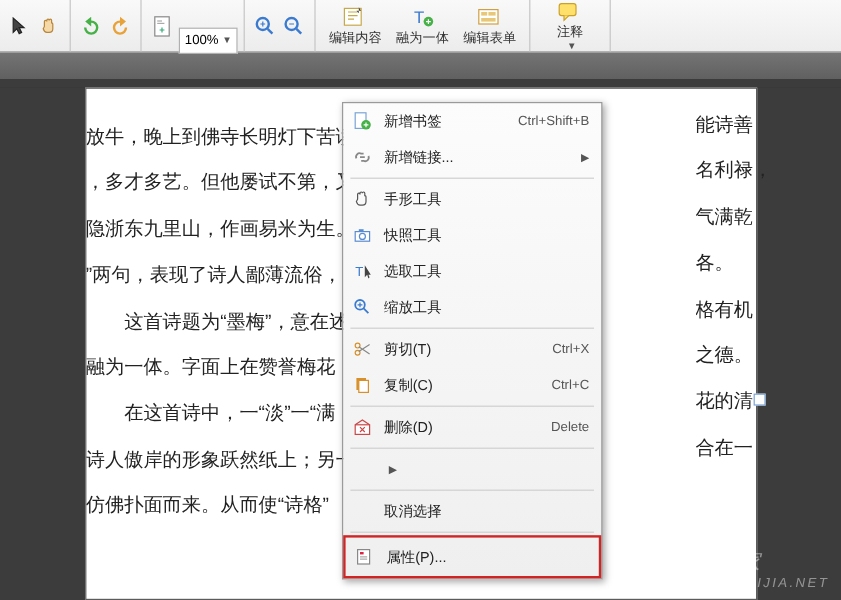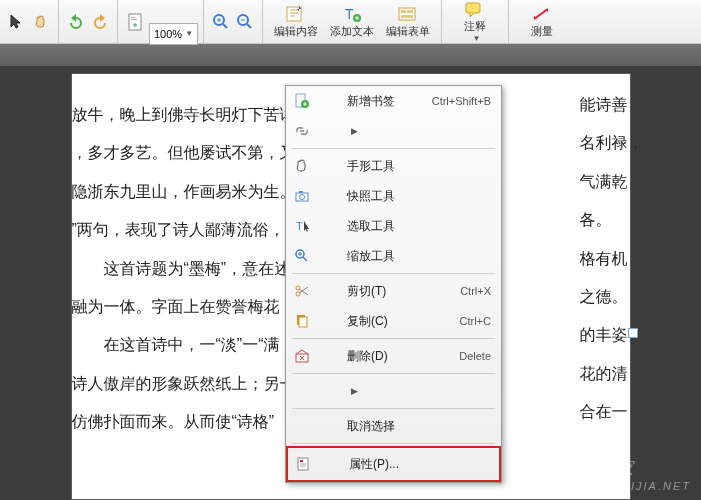--- a/index.html
+++ b/index.html
@@ -14,21 +14,21 @@
 .caret { font-size: 8px; margin-left: 3px; color: #555; }
 
 .gbar { height: 22px; background: linear-gradient(#747474, #606060); }
 .darkgap { height: 7px; background: #3c3c3c; }
 .pgarea { position: absolute; left: 0; right: 0; top: 73px; bottom: 0; display: flex; justify-content: center; background: #3c3c3c; }
 .page { width: 560px; background: #fff; border: 1px solid #5b5b5b; padding: 22px 30px 0 0; font-family: "SimSun", serif; font-size: 16px; line-height: 2.4; color: #222; position: relative; }
 .page p { white-space: nowrap; overflow: hidden; }
 .mk { position: absolute; right: -8px; top: 254px; width: 10px; height: 10px; border: 1px solid #7aa3d6; background: #fff; }
 
 .ctx { position: absolute; left: 285px; top: 85px; width: 217px; background: linear-gradient(#fcfcfc, #efefef); border: 1px solid #9a9a9a; box-shadow: 2px 2px 6px rgba(0,0,0,.35); font-size: 12px; }
-.mi { display: flex; align-items: center; height: 30px; padding: 0 10px 0 6px; cursor: default; gap: 27px; }
+.mi { display: flex; align-items: center; height: 30px; padding: 0 10px 0 6px; cursor: default; }
 .mi .ic { width: 20px; height: 18px; margin-right: 8px; display: flex; align-items: center; justify-content: center; }
 .mi .lab { flex: 1; color: #222; }
 .mi .sc { color: #555; font-size: 11px; }
 .mi .arr { font-size: 9px; color: #555; margin-left: 4px; }
 .sep { height: 1px; background: #cfcfcf; margin: 2px 6px; }
 .hl { border: 2px solid #d02525; padding: 1px 0; }
 
 .wm { position: absolute; right: 10px; bottom: 8px; color: rgba(255,255,255,.45); font-size: 18px; font-style: italic; font-family: Arial; letter-spacing: 1px; }
 .wm .dom { font-size: 11px; display: block; text-align: right; letter-spacing: 2px; }
 </style>
@@ -117,21 +117,21 @@
         <span>编辑内容</span>
       </div>
     <div class="tbtn">
         <div class="ticon">
           <svg width="22" height="18">
             <text x="4" y="14" font-size="14" font-family="serif" fill="#3a7bd0">T</text>
             <circle cx="16" cy="13" r="4" fill="#46b146"></circle>
             <path d="M14 13 L18 13 M16 11 L16 15" stroke="#fff"></path>
           </svg>
         </div>
-        <span>添加文本</span>
+        <span>融为一体</span>
       </div>
     <div class="tbtn">
         <div class="ticon">
           <svg width="22" height="18">
             <rect x="2" y="3" width="16" height="12" fill="#fff" stroke="#d0a040"></rect>
             <rect x="4" y="5" width="5" height="3" fill="#e8c878"></rect>
             <rect x="10" y="5" width="6" height="3" fill="#e8c878"></rect>
             <rect x="4" y="10" width="12" height="3" fill="#e8c878"></rect>
           </svg>
         </div>
@@ -141,31 +141,20 @@
   <div class="tgrp">
     <div class="tbtn">
         <div class="ticon">
           <svg width="22" height="18">
             <rect x="2" y="2" width="14" height="10" rx="2" fill="#ffe06a" stroke="#caa22a"></rect>
             <path d="M6 12 L6 16 L10 12" fill="#ffe06a" stroke="#caa22a"></path>
           </svg>
         </div>
         <span>注释</span>
         <span class="caret">▼</span>
-      </div>
-  </div>
-  <div class="tgrp" style="border-right:none">
-    <div class="tbtn">
-        <div class="ticon">
-          <svg width="22" height="18">
-            <line x1="3" y1="14" x2="17" y2="4" stroke="#d23" stroke-width="2"></line>
-            <path d="M3 14 L6 14 L3 11 Z M17 4 L14 4 L17 7 Z" fill="#d23"></path>
-          </svg>
-        </div>
-        <span>测量</span>
       </div>
   </div>
 </div>
 
 <div class="gbar"></div>
 <div class="darkgap"></div>
 
 <div class="pgarea">
   <div class="page">
     <p>放牛，晚上到佛寺长明灯下苦读</p>
@@ -178,21 +167,20 @@
     <p>诗人傲岸的形象跃然纸上；另一</p>
     <p>仿佛扑面而来。从而使“诗格”</p>
     <div class="mk"></div>
     <div style="position:absolute;left:508px;top:0;width:60px;line-height:2.4;font-size:16px;margin-top:12px;">
       <p>能诗善</p>
       <p>名利禄，</p>
       <p>气满乾</p>
       <p>各。</p>
       <p>格有机</p>
       <p>之德。</p>
-      <p>的丰姿</p>
       <p>花的清</p>
       <p>合在一</p>
     </div>
   </div>
 </div>
 
 <div class="ctx">
   <div class="mi">
       <span class="ic">
         <svg width="16" height="16">
@@ -203,20 +191,21 @@
       </span>
       <span class="lab">新增书签</span>
       <span class="sc">Ctrl+Shift+B</span>
     </div>
   <div class="mi">
       <span class="ic">
         <svg width="16" height="16">
           <path d="M3 9 A3 3 0 0 1 7 5 L9 5 M13 7 A3 3 0 0 1 9 11 L7 11 M6 8 L10 8" stroke="#888" fill="none" stroke-width="1.5"></path>
         </svg>
       </span>
+      <span class="lab">新增链接...</span>
       <span class="arr">▶</span>
     </div>
   <div class="sep"></div>
   <div class="mi">
       <span class="ic">
         <svg width="16" height="16">
           <path d="M4 8 L4 4 Q4 3 5 3 Q6 3 6 4 L6 3 Q6 2 7 2 Q8 2 8 3 L8 3 Q8 2 9 2 Q10 2 10 3 L10 5 Q11 5 11 6 L11 10 Q11 13 8 13 L6 13 Q4 13 3 10 Z" fill="none" stroke="#555"></path>
         </svg>
       </span>
       <span class="lab">手形工具</span>

